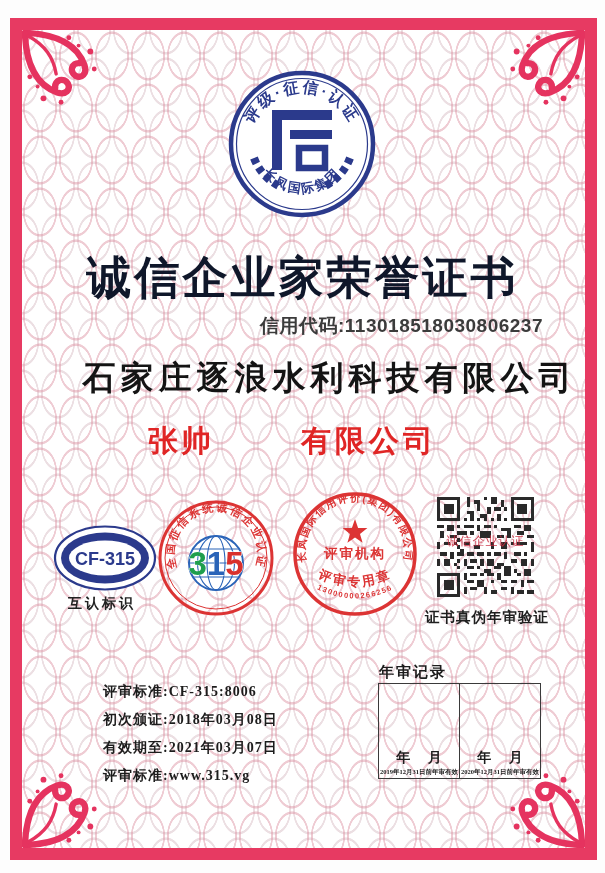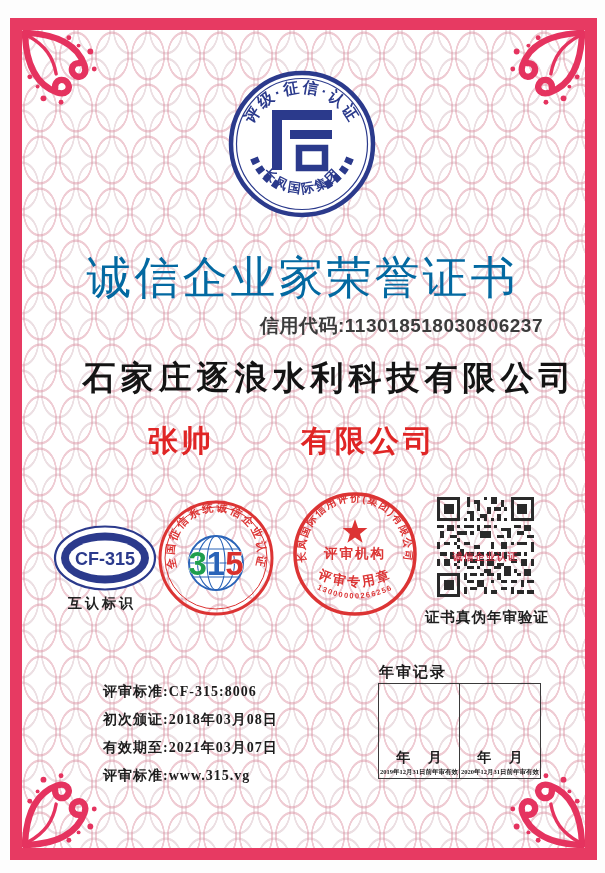--- a/index.html
+++ b/index.html
@@ -14,34 +14,34 @@
       radial-gradient(18px 26px at 50% 50%, rgba(0,0,0,0) 84%, rgba(205,170,180,.38) 86%, rgba(205,170,180,.38) 93%, rgba(0,0,0,0) 96%);
     background-size:36px 52px,36px 52px;
     background-position:0 0,18px 26px;}
   .flourish{position:absolute;width:82px;height:82px;}
   .flo-tl{left:22px;top:30px;}
   .flo-tr{right:20px;top:30px;transform:scaleX(-1);}
   .flo-bl{left:22px;bottom:25px;transform:scaleY(-1);}
   .flo-br{right:20px;bottom:25px;transform:scale(-1,-1);}
   .emblem{position:absolute;left:227px;top:64px;width:150px;height:162px;}
   .title{position:absolute;left:0;top:248px;width:605px;text-align:center;
-         font-size:45px;font-weight:400;color:#0369a1;letter-spacing:3px;}
+         font-size:45px;font-weight:700;color:#0f172a;letter-spacing:3px;}
   .credit{position:absolute;top:313px;right:62px;font-size:19px;font-weight:bold;color:#3b3b3b;letter-spacing:.5px;margin-left:29px;}
   .company{position:absolute;left:0;top:356px;width:605px;text-align:center;
            font-size:33px;font-weight:900;color:#141414;letter-spacing:5px;padding-left:27px;}
   .pname{position:absolute;left:148px;top:421px;font-size:30px;font-weight:900;color:#e02525;letter-spacing:3px;}
   .honor{position:absolute;left:301px;top:421px;font-size:30px;font-weight:900;color:#e02525;letter-spacing:4px;}
   .cfoval{position:absolute;left:53px;top:524px;width:104px;height:68px;}
   .cfcap{position:absolute;left:68px;top:595px;font-size:14px;font-weight:bold;color:#222;letter-spacing:3px;}
   .seal315{position:absolute;left:157px;top:499px;width:118px;height:118px;}
   .sealrev{position:absolute;left:291px;top:490px;width:128px;height:128px;}
   .qrbox{position:absolute;left:437px;top:497px;width:97px;height:100px;}
   .qrbox svg{display:block;width:97px;height:100px;}
-  .qrtext{position:absolute;left:0;top:36px;width:97px;text-align:center;font-size:10px;
-          font-weight:bold;color:rgba(200,40,60,.9);letter-spacing:1px;margin-top:17px;}
+  .qrtext{position:absolute;left:0;top:36px;width:97px;text-align:center;font-size:12px;
+          font-weight:normal;color:rgba(200,40,60,.9);letter-spacing:1px;}
   .qrcap{position:absolute;left:425px;top:608px;width:130px;text-align:left;
          font-size:14.5px;font-weight:bold;color:#1f1f1f;letter-spacing:1px;}
   .details{position:absolute;left:68px;top:678px;font-family:"Liberation Serif","DejaVu Serif",serif;
            font-size:14px;font-weight:bold;color:#1c1c1c;line-height:28px;letter-spacing:1px;margin-left:35px;}
   .rv-title{position:absolute;left:379px;top:663px;font-family:"Liberation Serif","DejaVu Serif",serif;
             font-size:15px;font-weight:bold;color:#1c1c1c;letter-spacing:2px;}
   .rv-table{position:absolute;left:378px;top:683px;width:161px;height:94px;border:1.5px solid #3a3a3a;
             display:flex;}
   .rv-cell{flex:1;display:flex;flex-direction:column;justify-content:flex-end;align-items:center;}
   .rv-cell + .rv-cell{border-left:1.5px solid #3a3a3a;}

